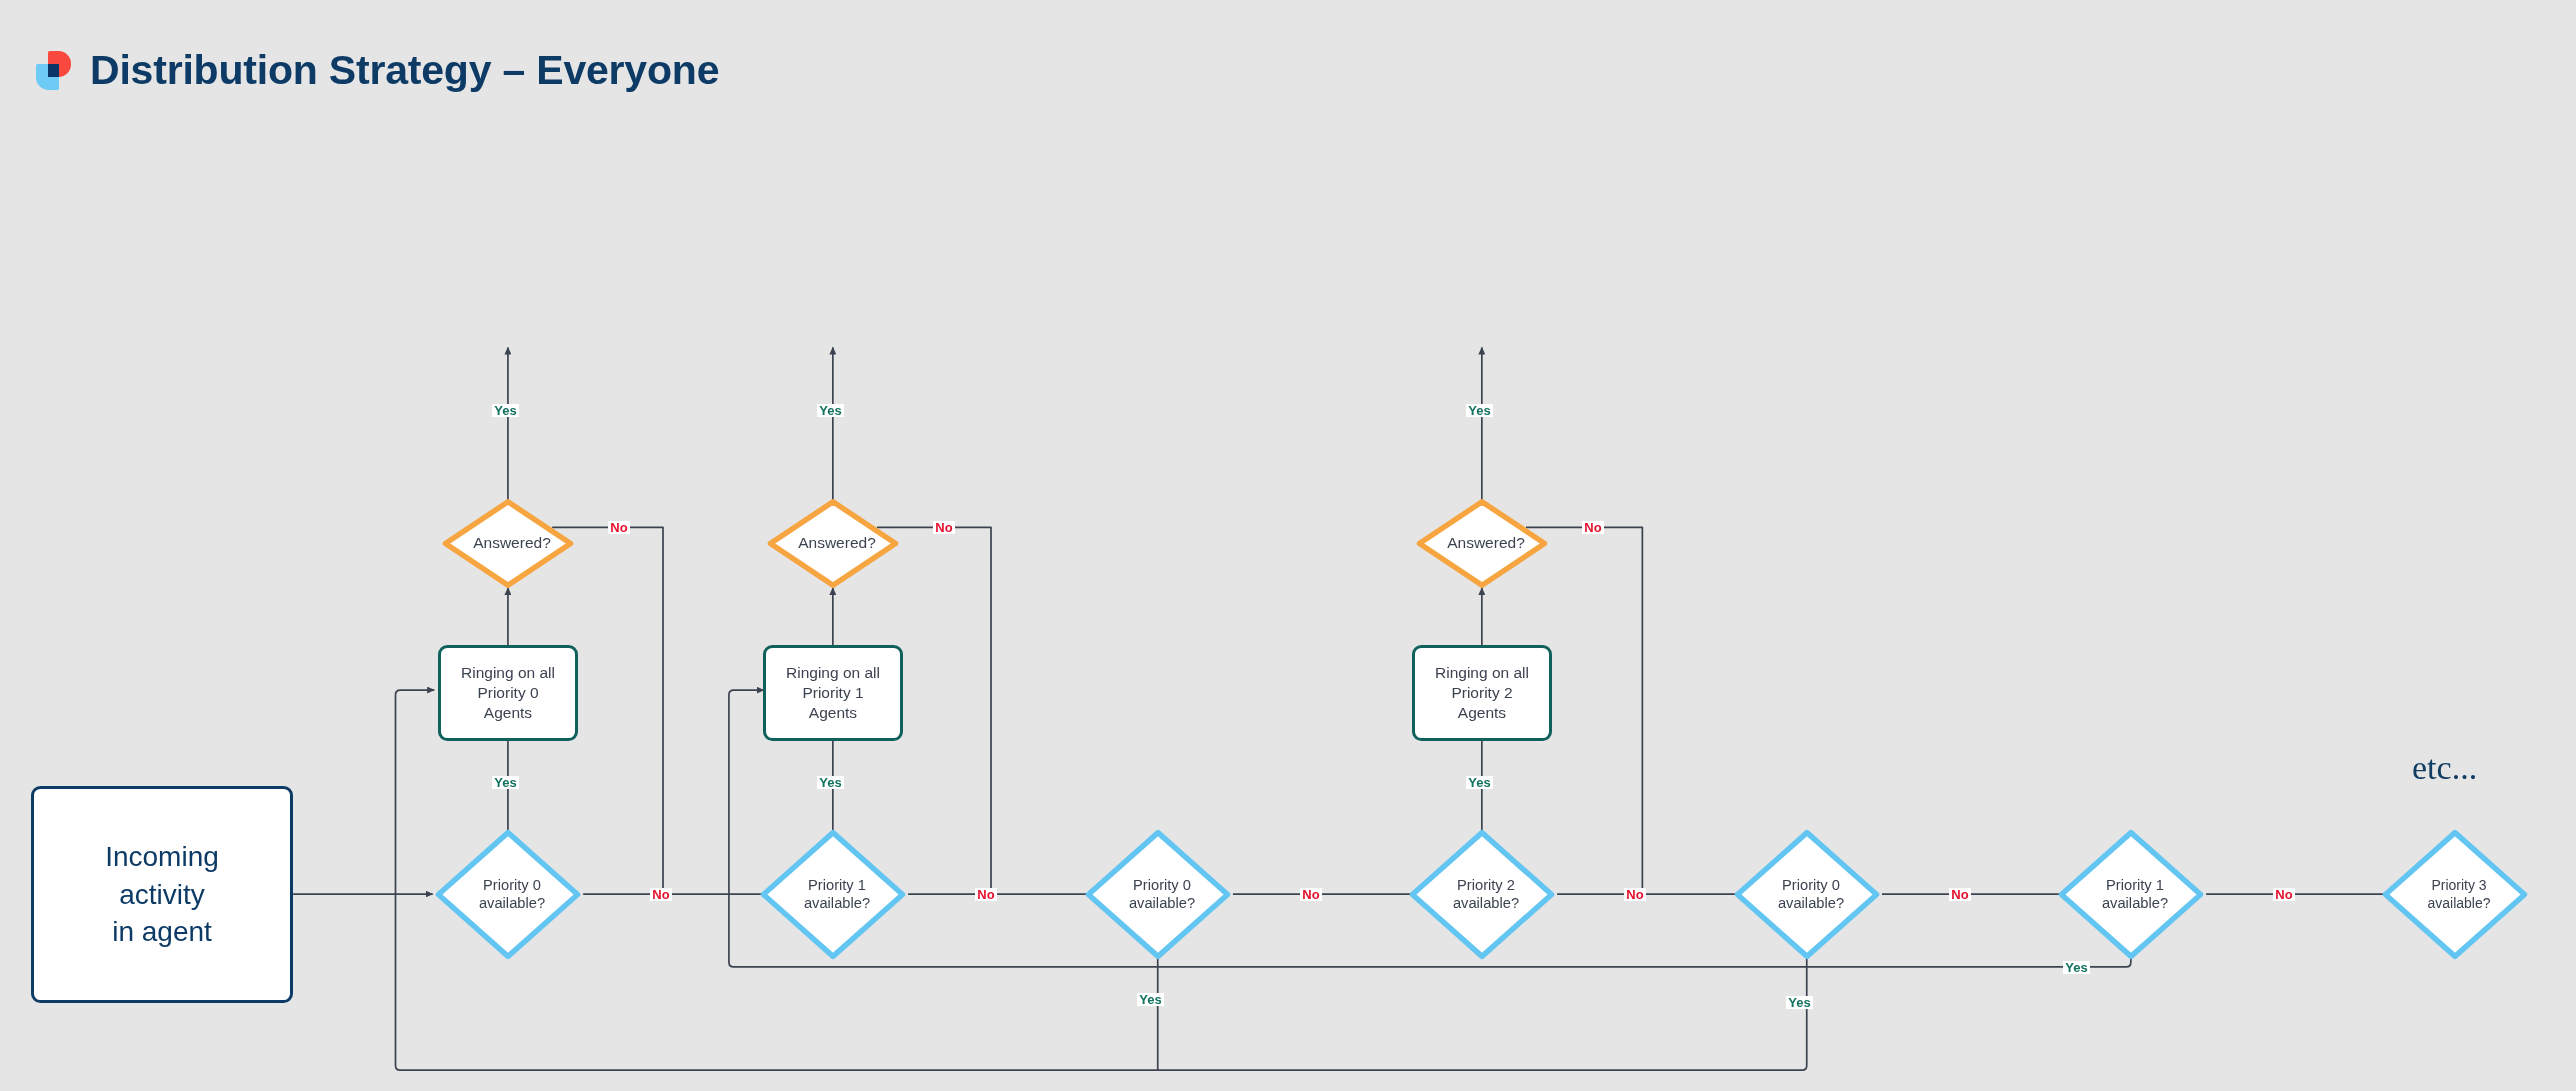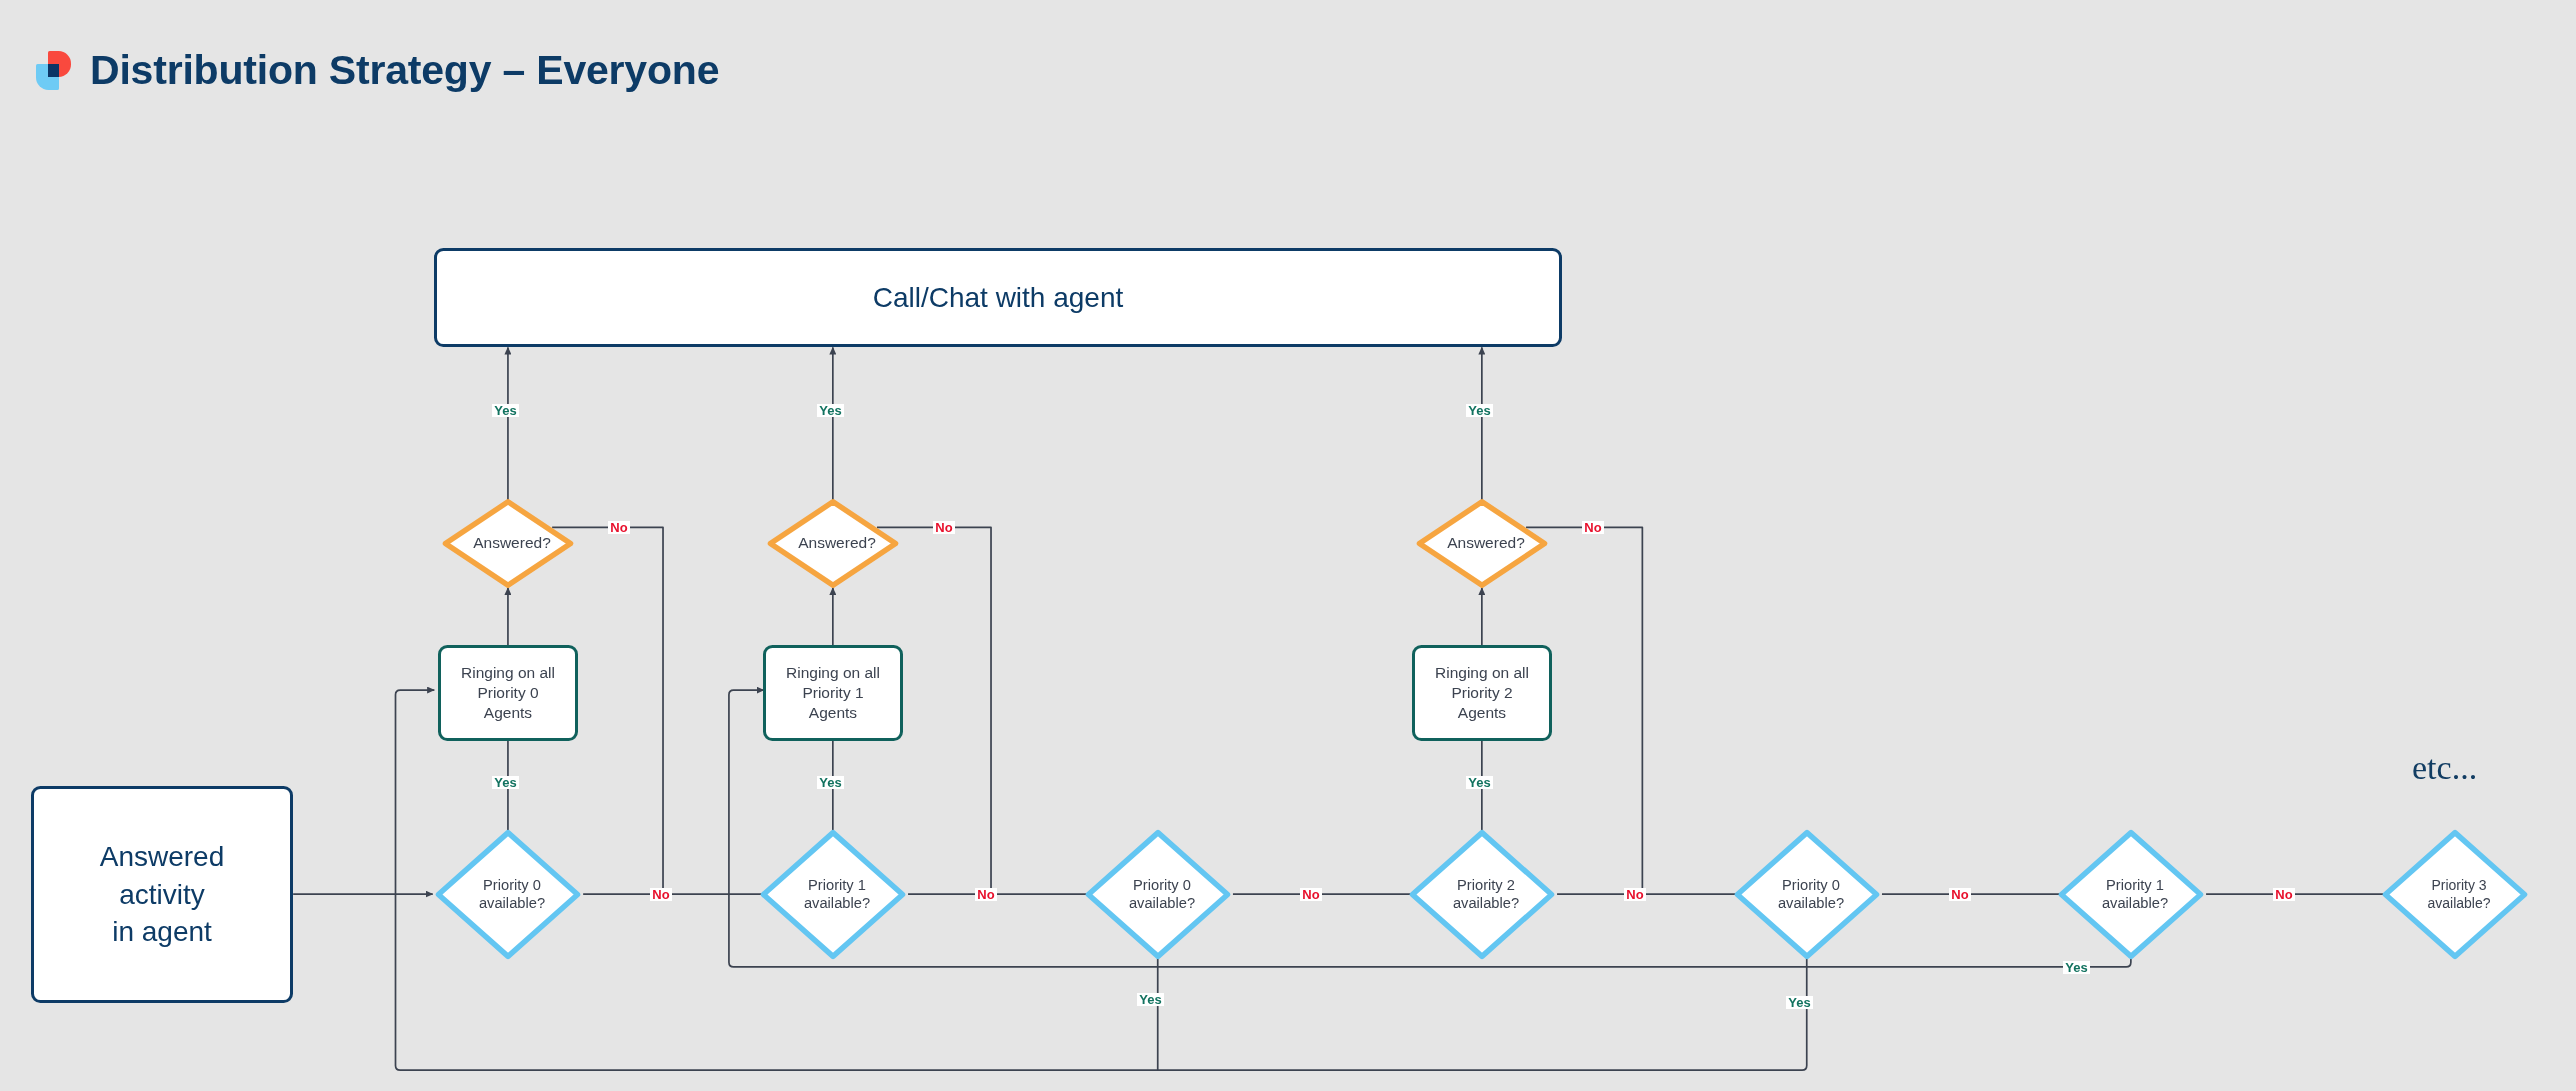--- a/index.html
+++ b/index.html
@@ -91,26 +91,23 @@
 
       <path d="M2330,1196 L2330,1374 Q2330,1380 2324,1380 L1493,1380"></path>
       <path d="M2427,1153 L2688,1153" marker-end="url(#ah)"></path>
 
       <path d="M2748,1196 L2748,1241 Q2748,1247 2742,1247 L946,1247 Q940,1247 940,1241 L940,896 Q940,890 946,890 L985,890" marker-end="url(#ah)"></path>
       <path d="M2845,1153 L3106,1153" marker-end="url(#ah)"></path>
 
     </g>
   </svg>
 
-  <div class="node rr navybox" style="left:434px;top:248px;width:1128px;height:99px;font-size:28px;">
-    <span>Call/Chat with agent</span>
-  </div>
 
   <div class="node rr navybox" style="left:31px;top:786px;width:262px;height:217px;font-size:28px;flex-direction:column;line-height:1.35;">
-    <span>Answered</span>
+    <span>Incoming</span>
     <span>activity</span>
     <span>in agent</span>
   </div>
 
   <div class="node rr tealbox" style="left:438px;top:645px;width:140px;height:96px;font-size:15.5px;flex-direction:column;line-height:1.3;">
     <span>Ringing on all</span>
     <span>Priority 0</span>
     <span>Agents</span>
   </div>
 

